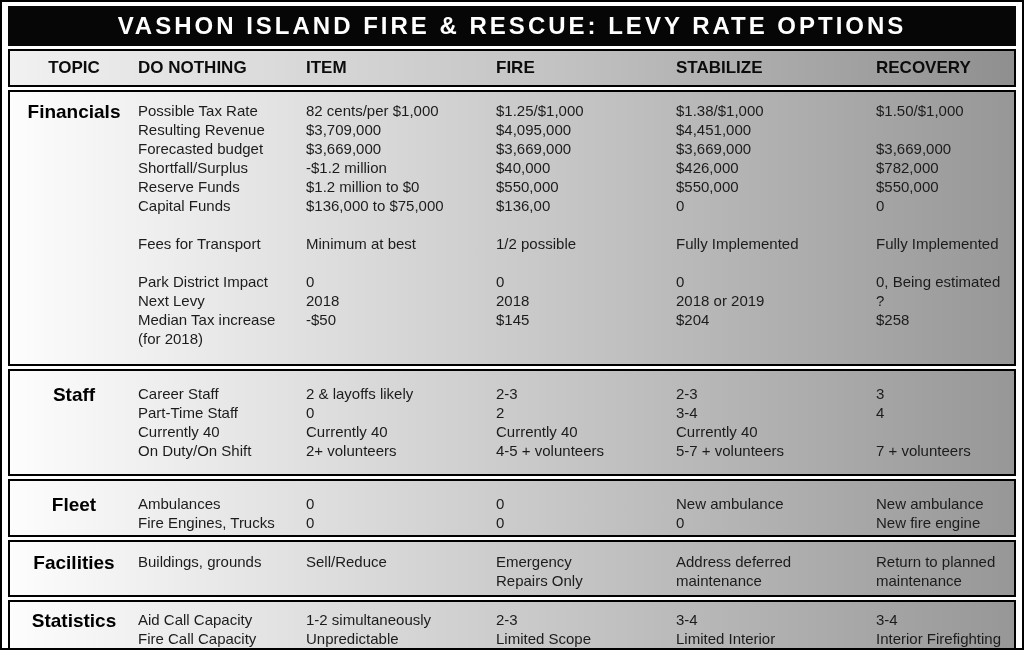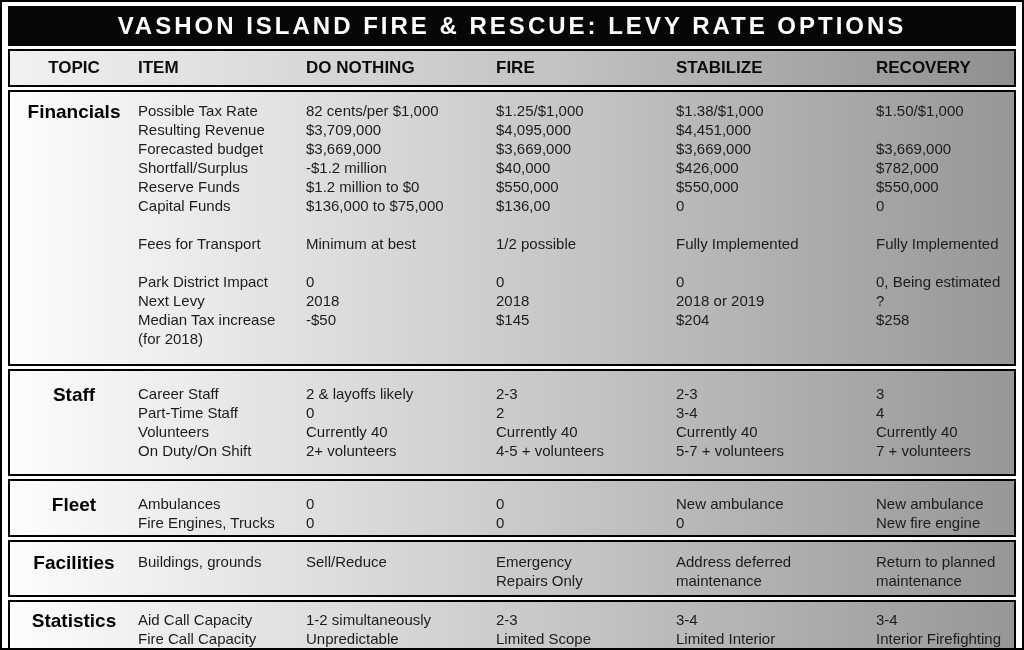--- a/index.html
+++ b/index.html
@@ -83,22 +83,22 @@
 </style>
 </head>
 <body>
 
 <div class="page">
   <div class="title-bar">
     <span>VASHON ISLAND FIRE &amp; RESCUE: LEVY RATE OPTIONS</span>
   </div>
   <div class="header-row grid-cols" id="header-row">
       <div class="hcell topic-h">TOPIC</div>
+      <div class="hcell">DO NOTHING</div>
       <div class="hcell">ITEM</div>
-      <div class="hcell">DO NOTHING</div>
       <div class="hcell">FIRE</div>
       <div class="hcell">STABILIZE</div>
       <div class="hcell">RECOVERY</div>
     </div>
   <div id="sections">
       <section class="section">
         <div class="topic-col">
           <div class="topic-label">Financials</div>
         </div>
         <div class="rows-wrap">
@@ -193,21 +193,20 @@
               <div class="cell value-cell">3</div>
             </div>
             <div class="row">
               <div class="cell item-cell">Part-Time Staff</div>
               <div class="cell value-cell">0</div>
               <div class="cell value-cell">2</div>
               <div class="cell value-cell">3-4</div>
               <div class="cell value-cell">4</div>
             </div>
             <div class="row">
-              <div class="cell item-cell">Volunteers</div>
               <div class="cell value-cell">Currently 40</div>
               <div class="cell value-cell">Currently 40</div>
               <div class="cell value-cell">Currently 40</div>
               <div class="cell value-cell">Currently 40</div>
             </div>
             <div class="row">
               <div class="cell item-cell">On Duty/On Shift</div>
               <div class="cell value-cell">2+ volunteers</div>
               <div class="cell value-cell">4-5 + volunteers</div>
               <div class="cell value-cell">5-7 + volunteers</div>

